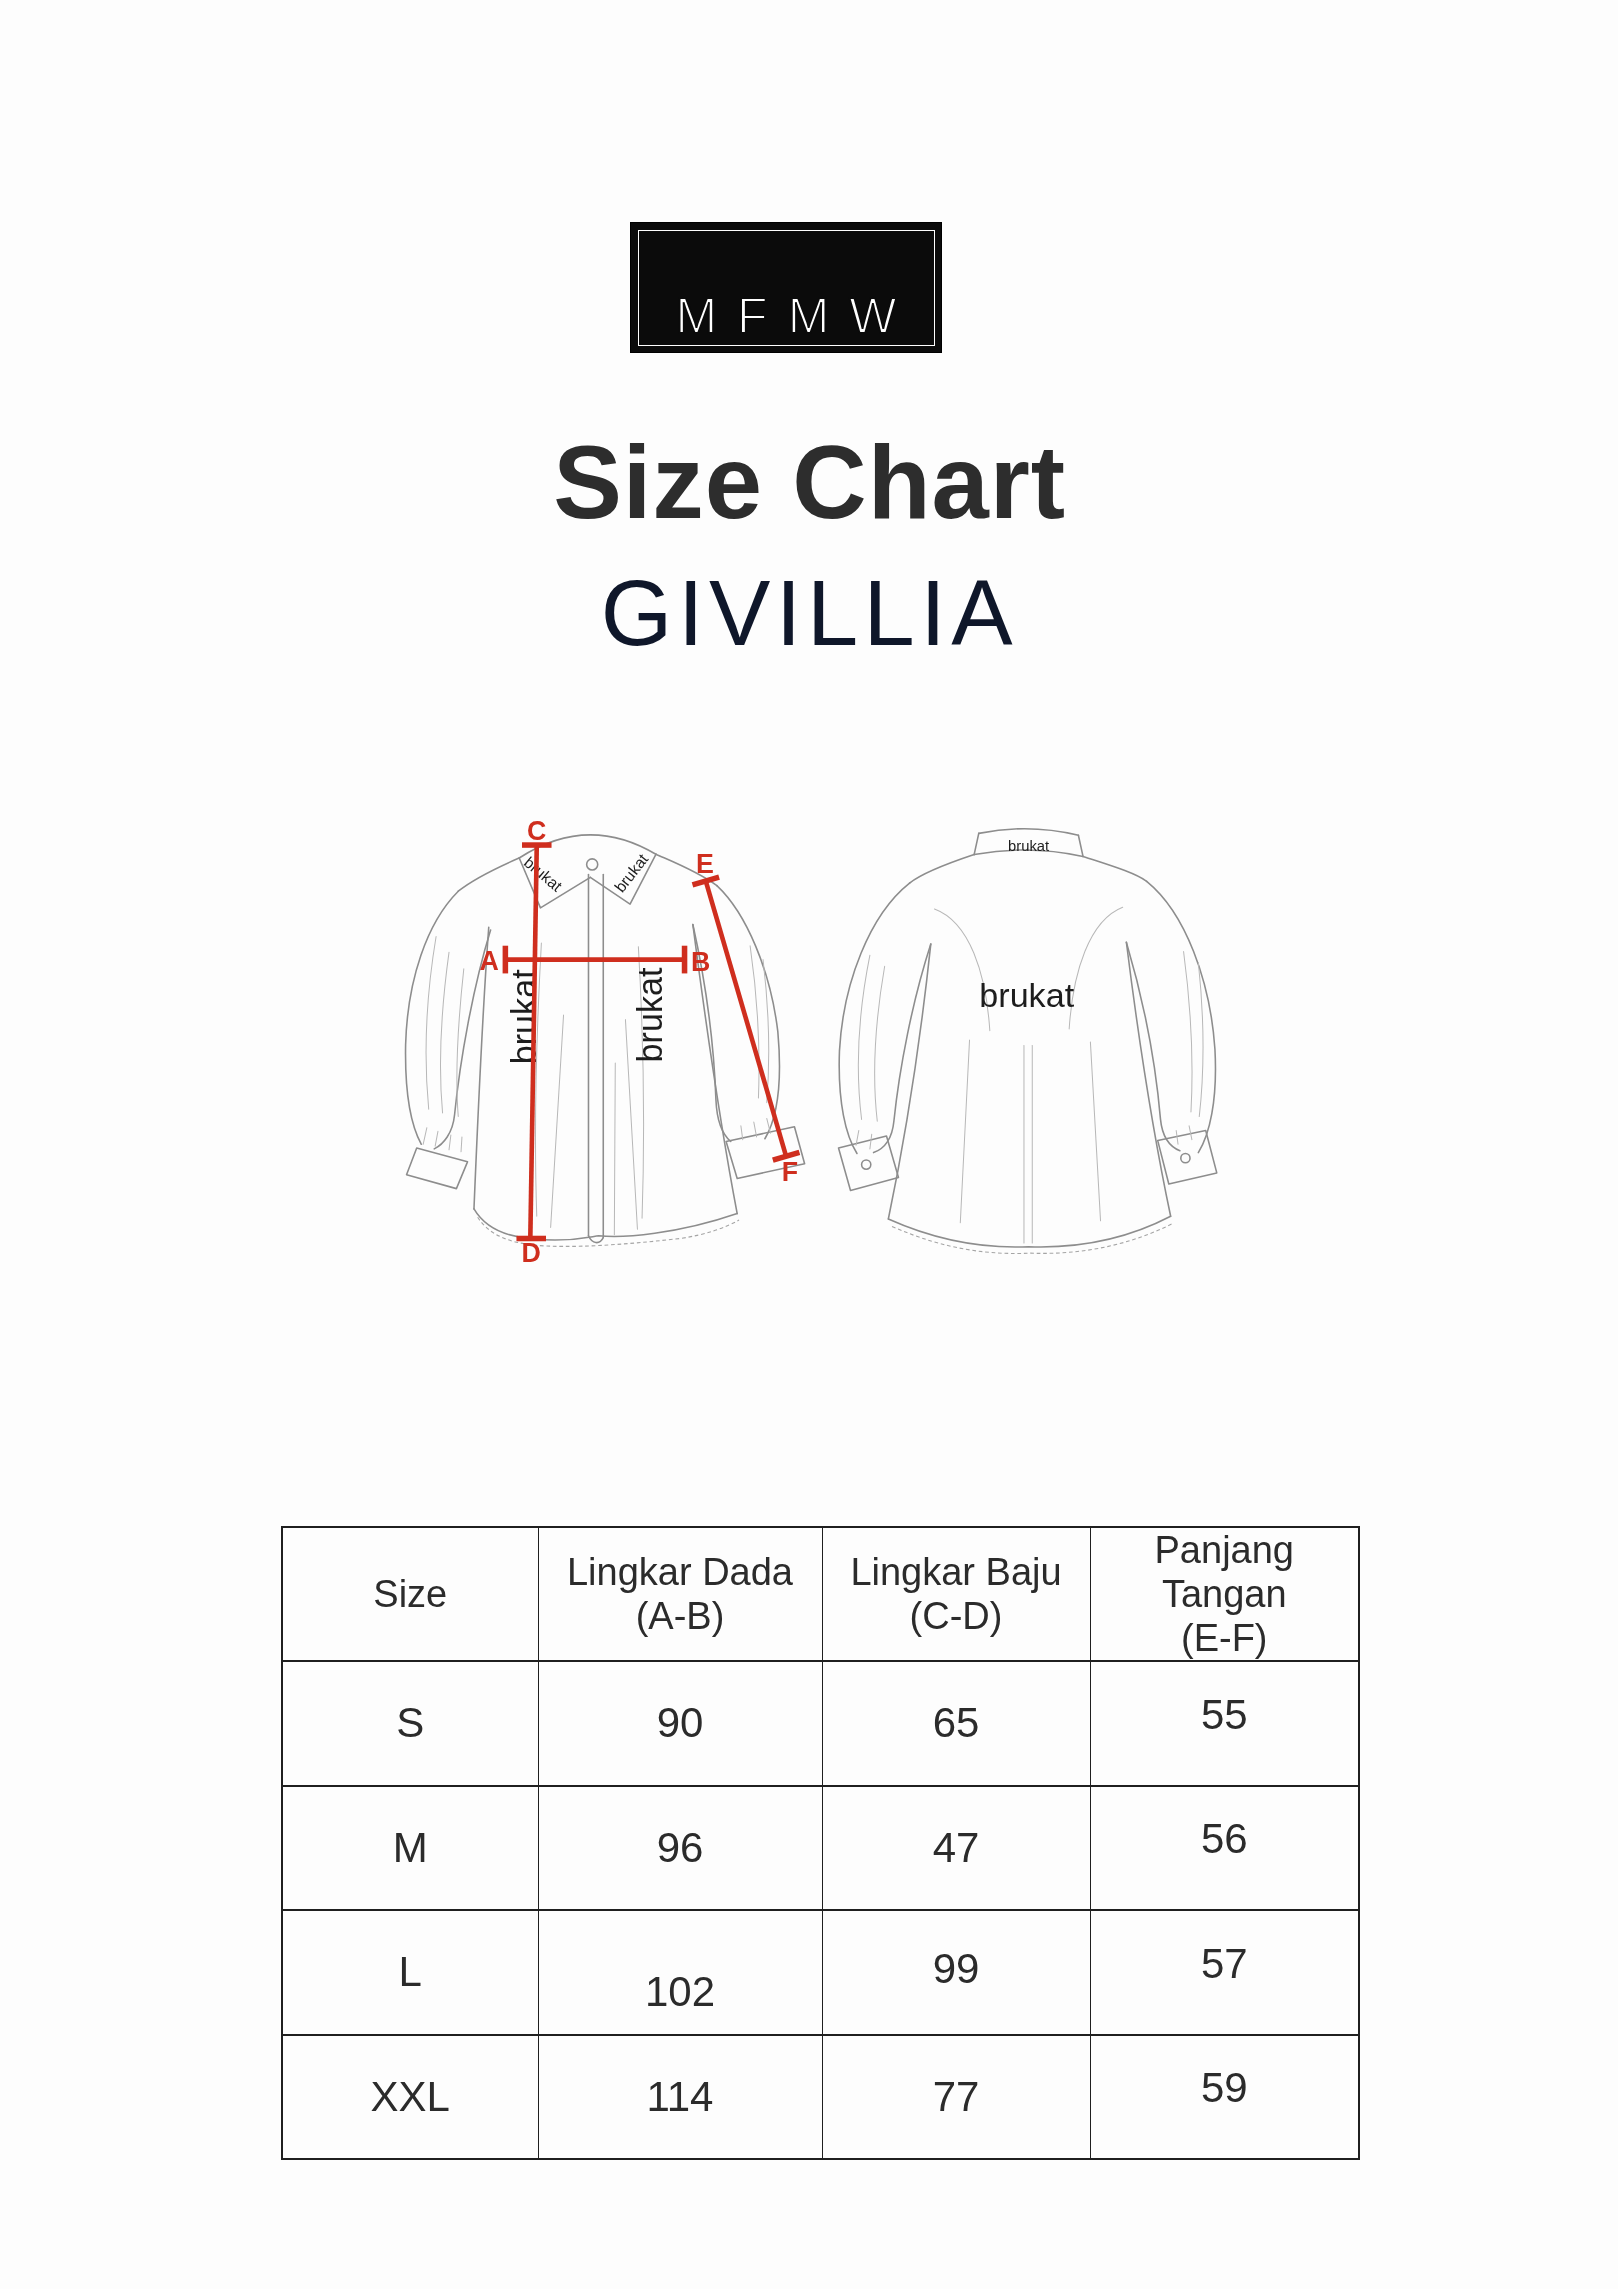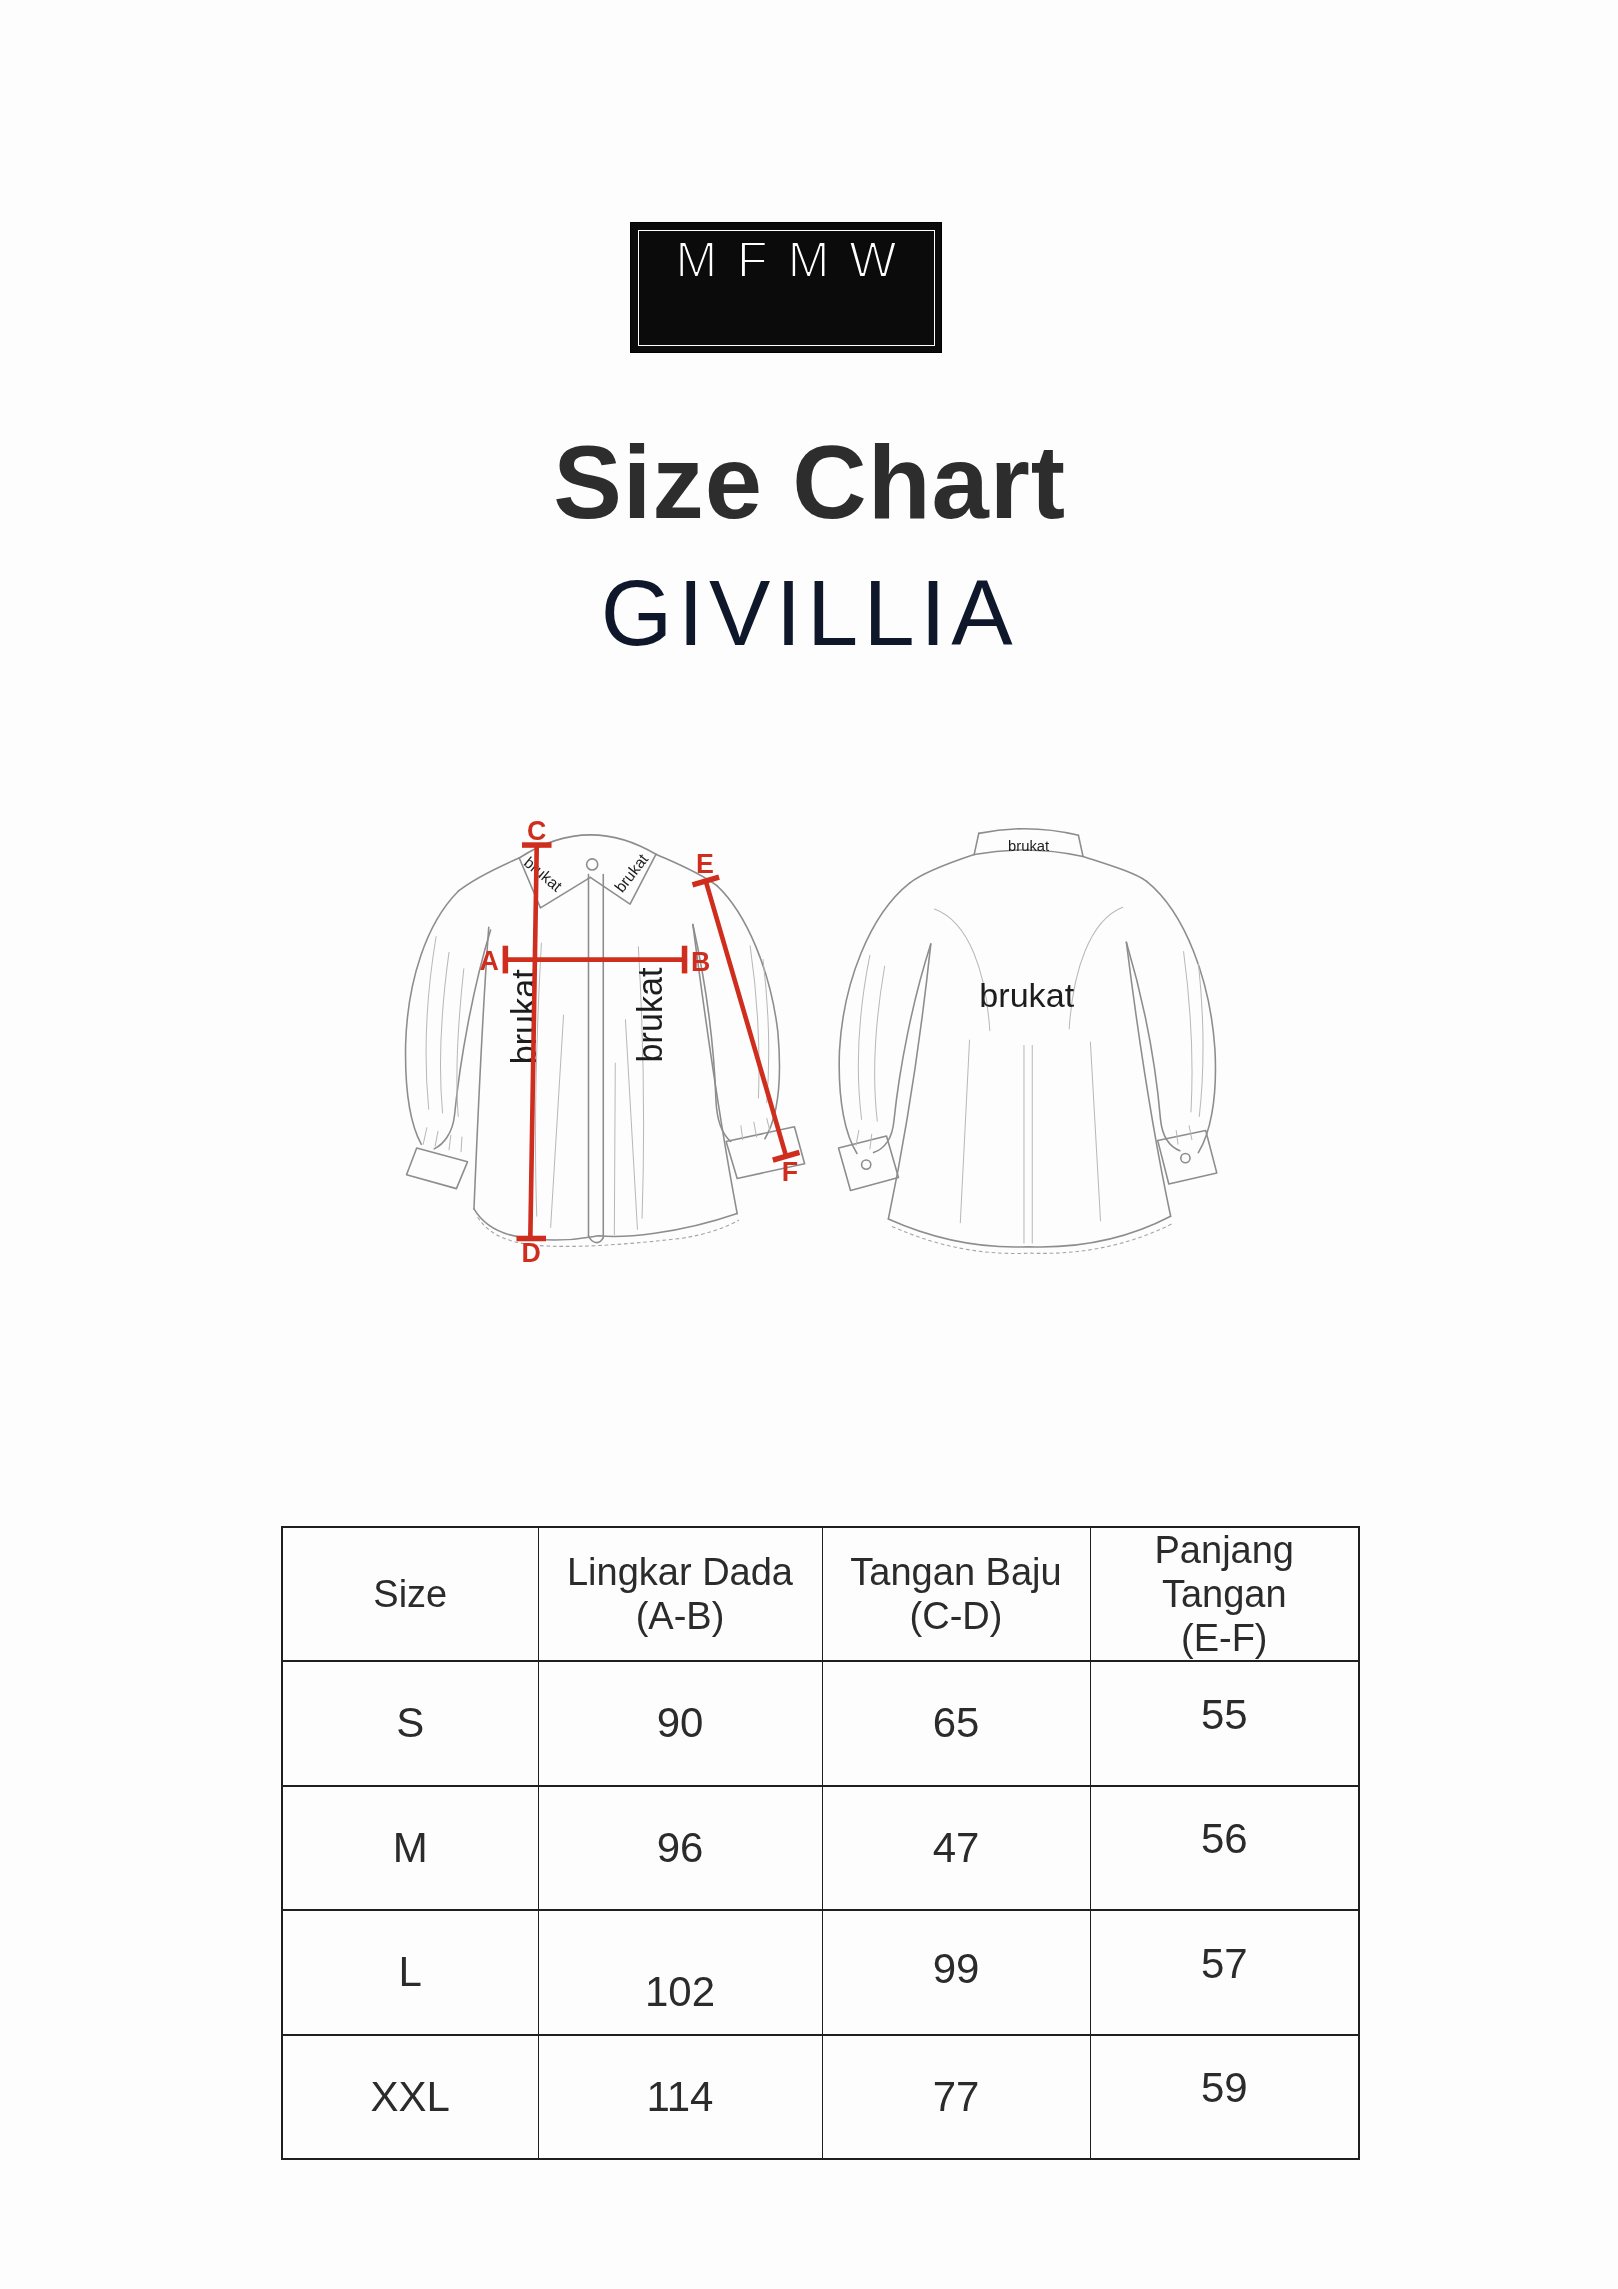--- a/index.html
+++ b/index.html
@@ -7,21 +7,21 @@
     position:relative;width:1619px;height:2290px;background:#fdfdfd;
     font-family:"Liberation Sans",sans-serif;color:#2e2e2e;overflow:hidden;margin:0 auto;
   }
   
   .logo{
     position:absolute;left:630px;top:222px;width:312px;height:131px;
     background:#0b0b0b;border:1.8px solid #000;box-sizing:border-box;
   }
   .logo-inner{
     position:absolute;inset:6.5px;border:1.8px solid #ffffff;
-    display:flex;align-items:flex-start;justify-content:center;
+    display:flex;align-items:flex-end;justify-content:center;
   }
   .logo-text{
     color:#ffffff;font-size:50px;font-weight:400;letter-spacing:20px;
     padding-left:20px; 
     -webkit-text-stroke:1.8px #0b0b0b;
     font-family:"Liberation Sans",sans-serif;
   }
   
   .title{
     position:absolute;left:0;top:431px;width:100%;text-align:center;
@@ -189,21 +189,21 @@
     <thead>
       <tr>
         <th>
           <div>Size</div>
         </th>
         <th>
           <div>Lingkar Dada</div>
           <div>(A-B)</div>
         </th>
         <th>
-          <div>Tangan Baju</div>
+          <div>Lingkar Baju</div>
           <div>(C-D)</div>
         </th>
         <th>
           <div>Panjang Tangan</div>
           <div>(E-F)</div>
         </th>
       </tr>
     </thead>
     <tbody>
       <tr>

